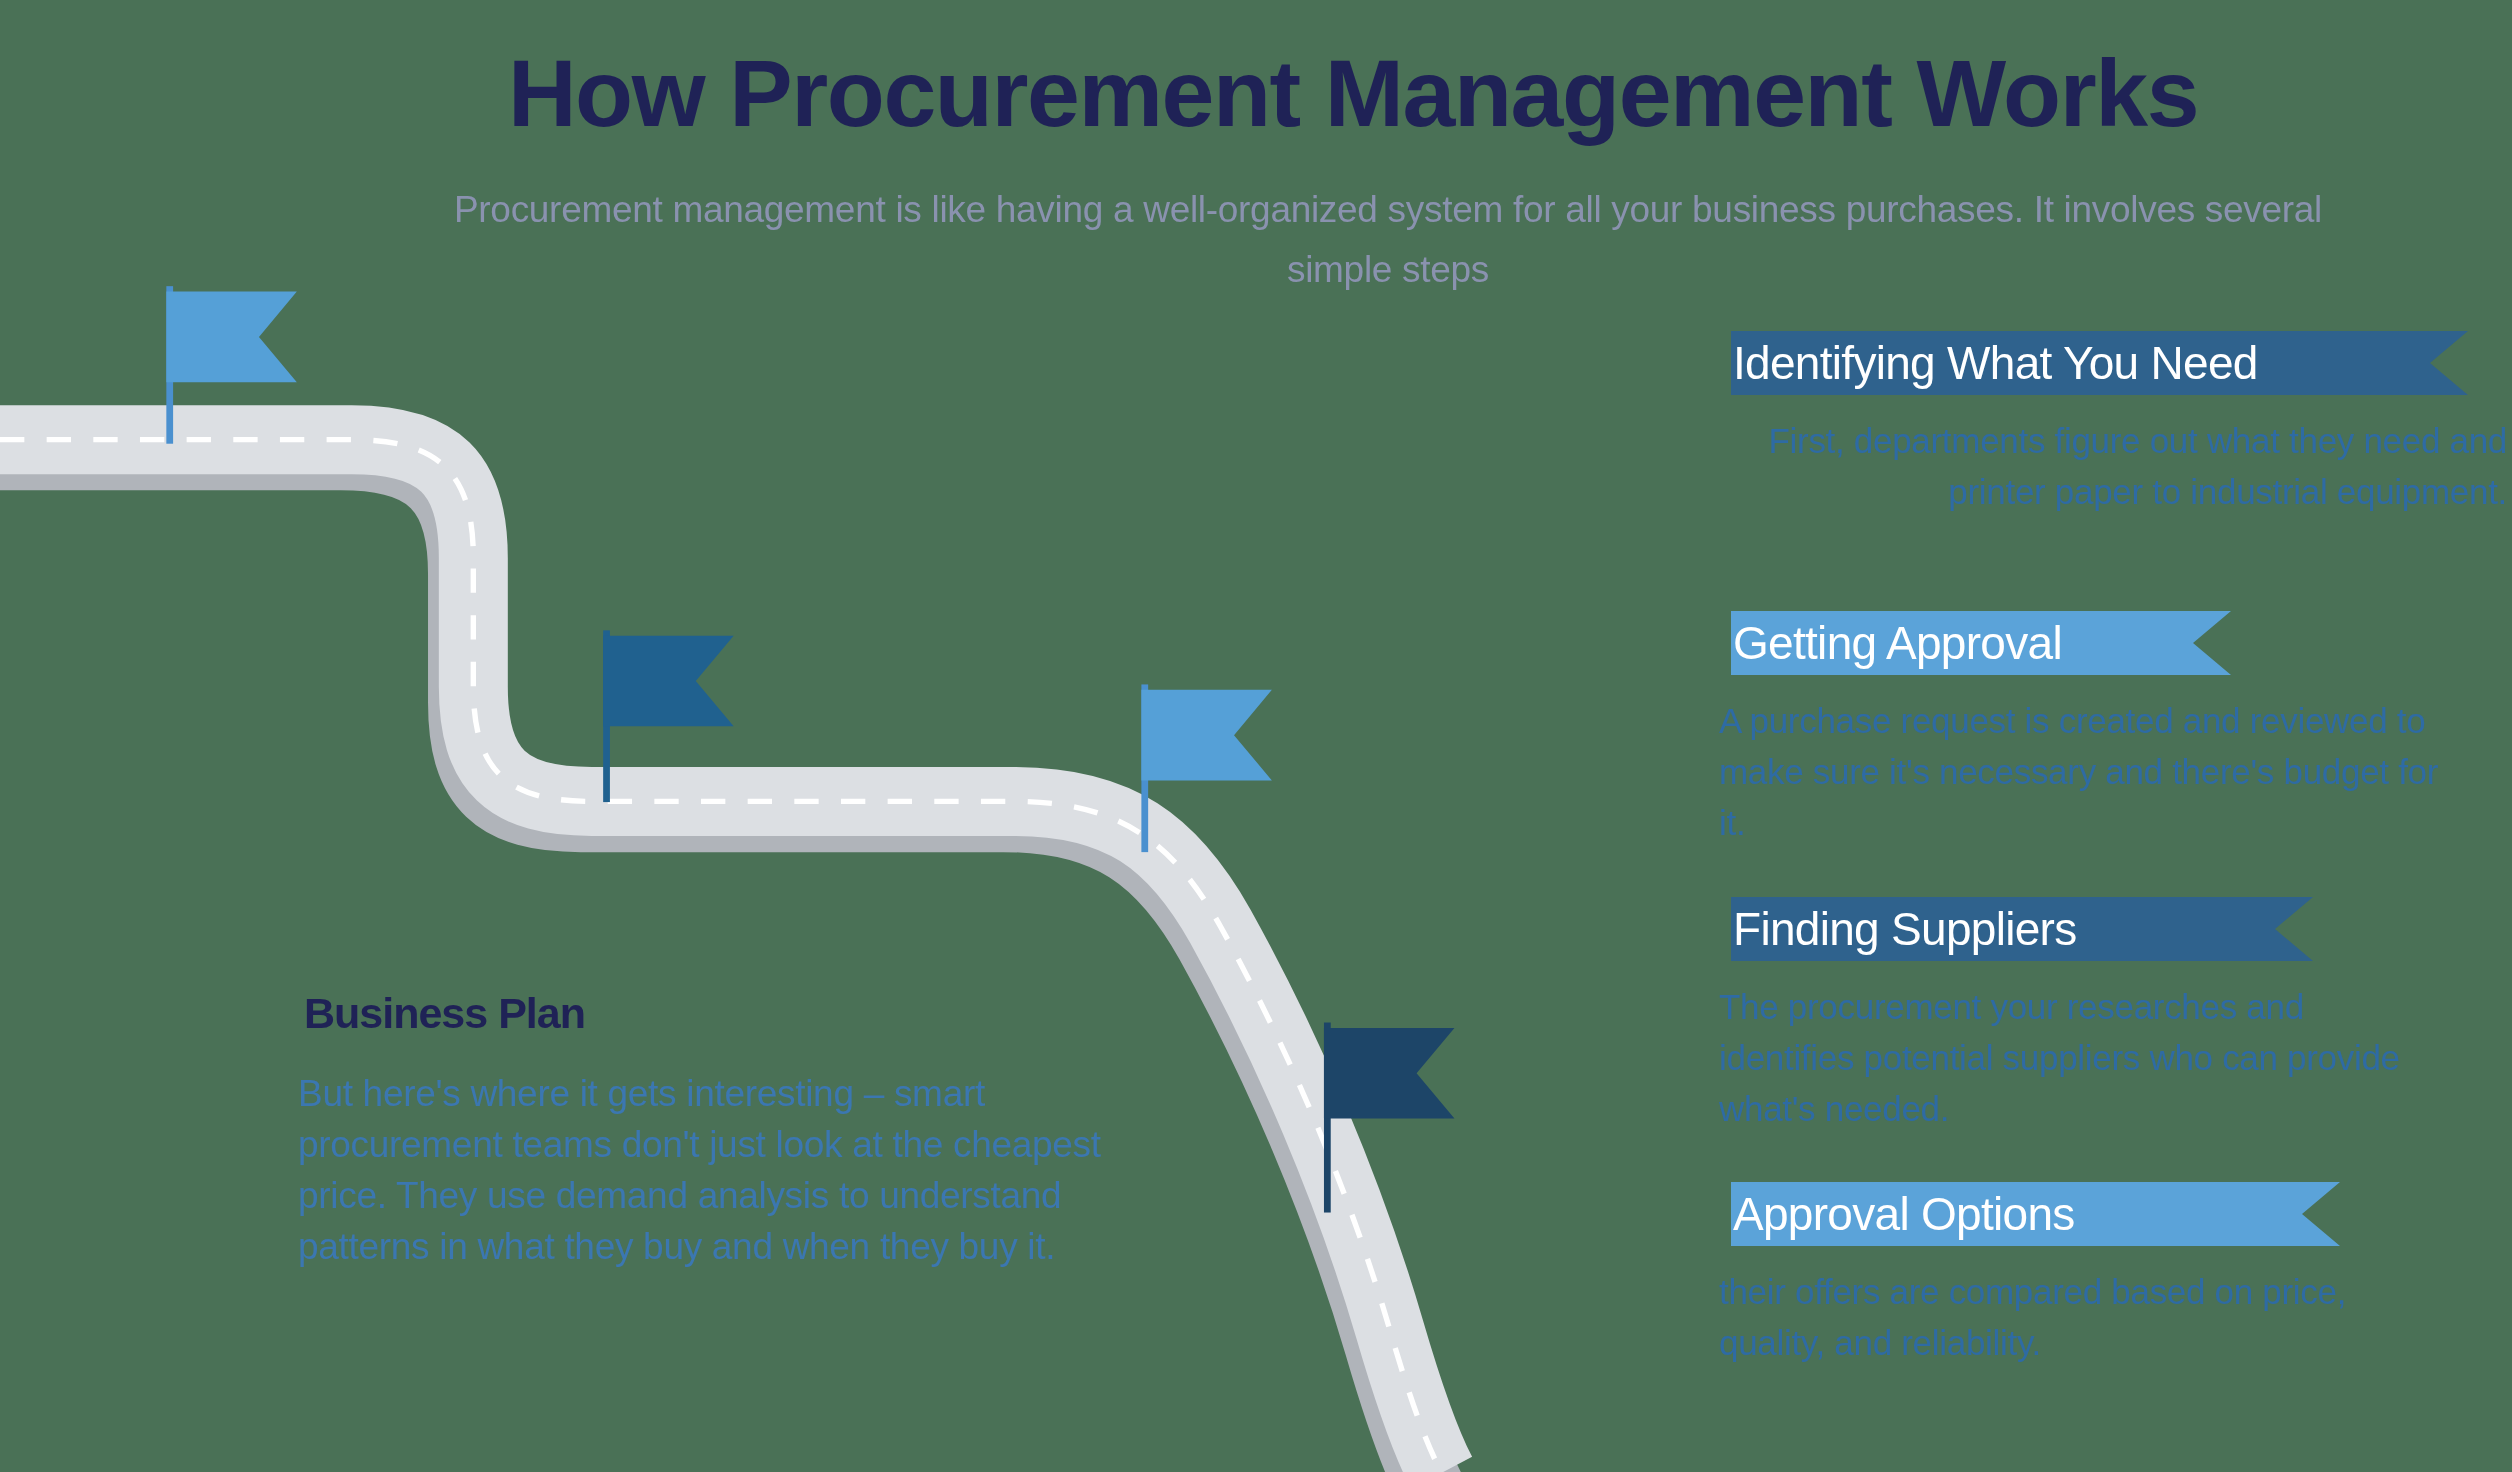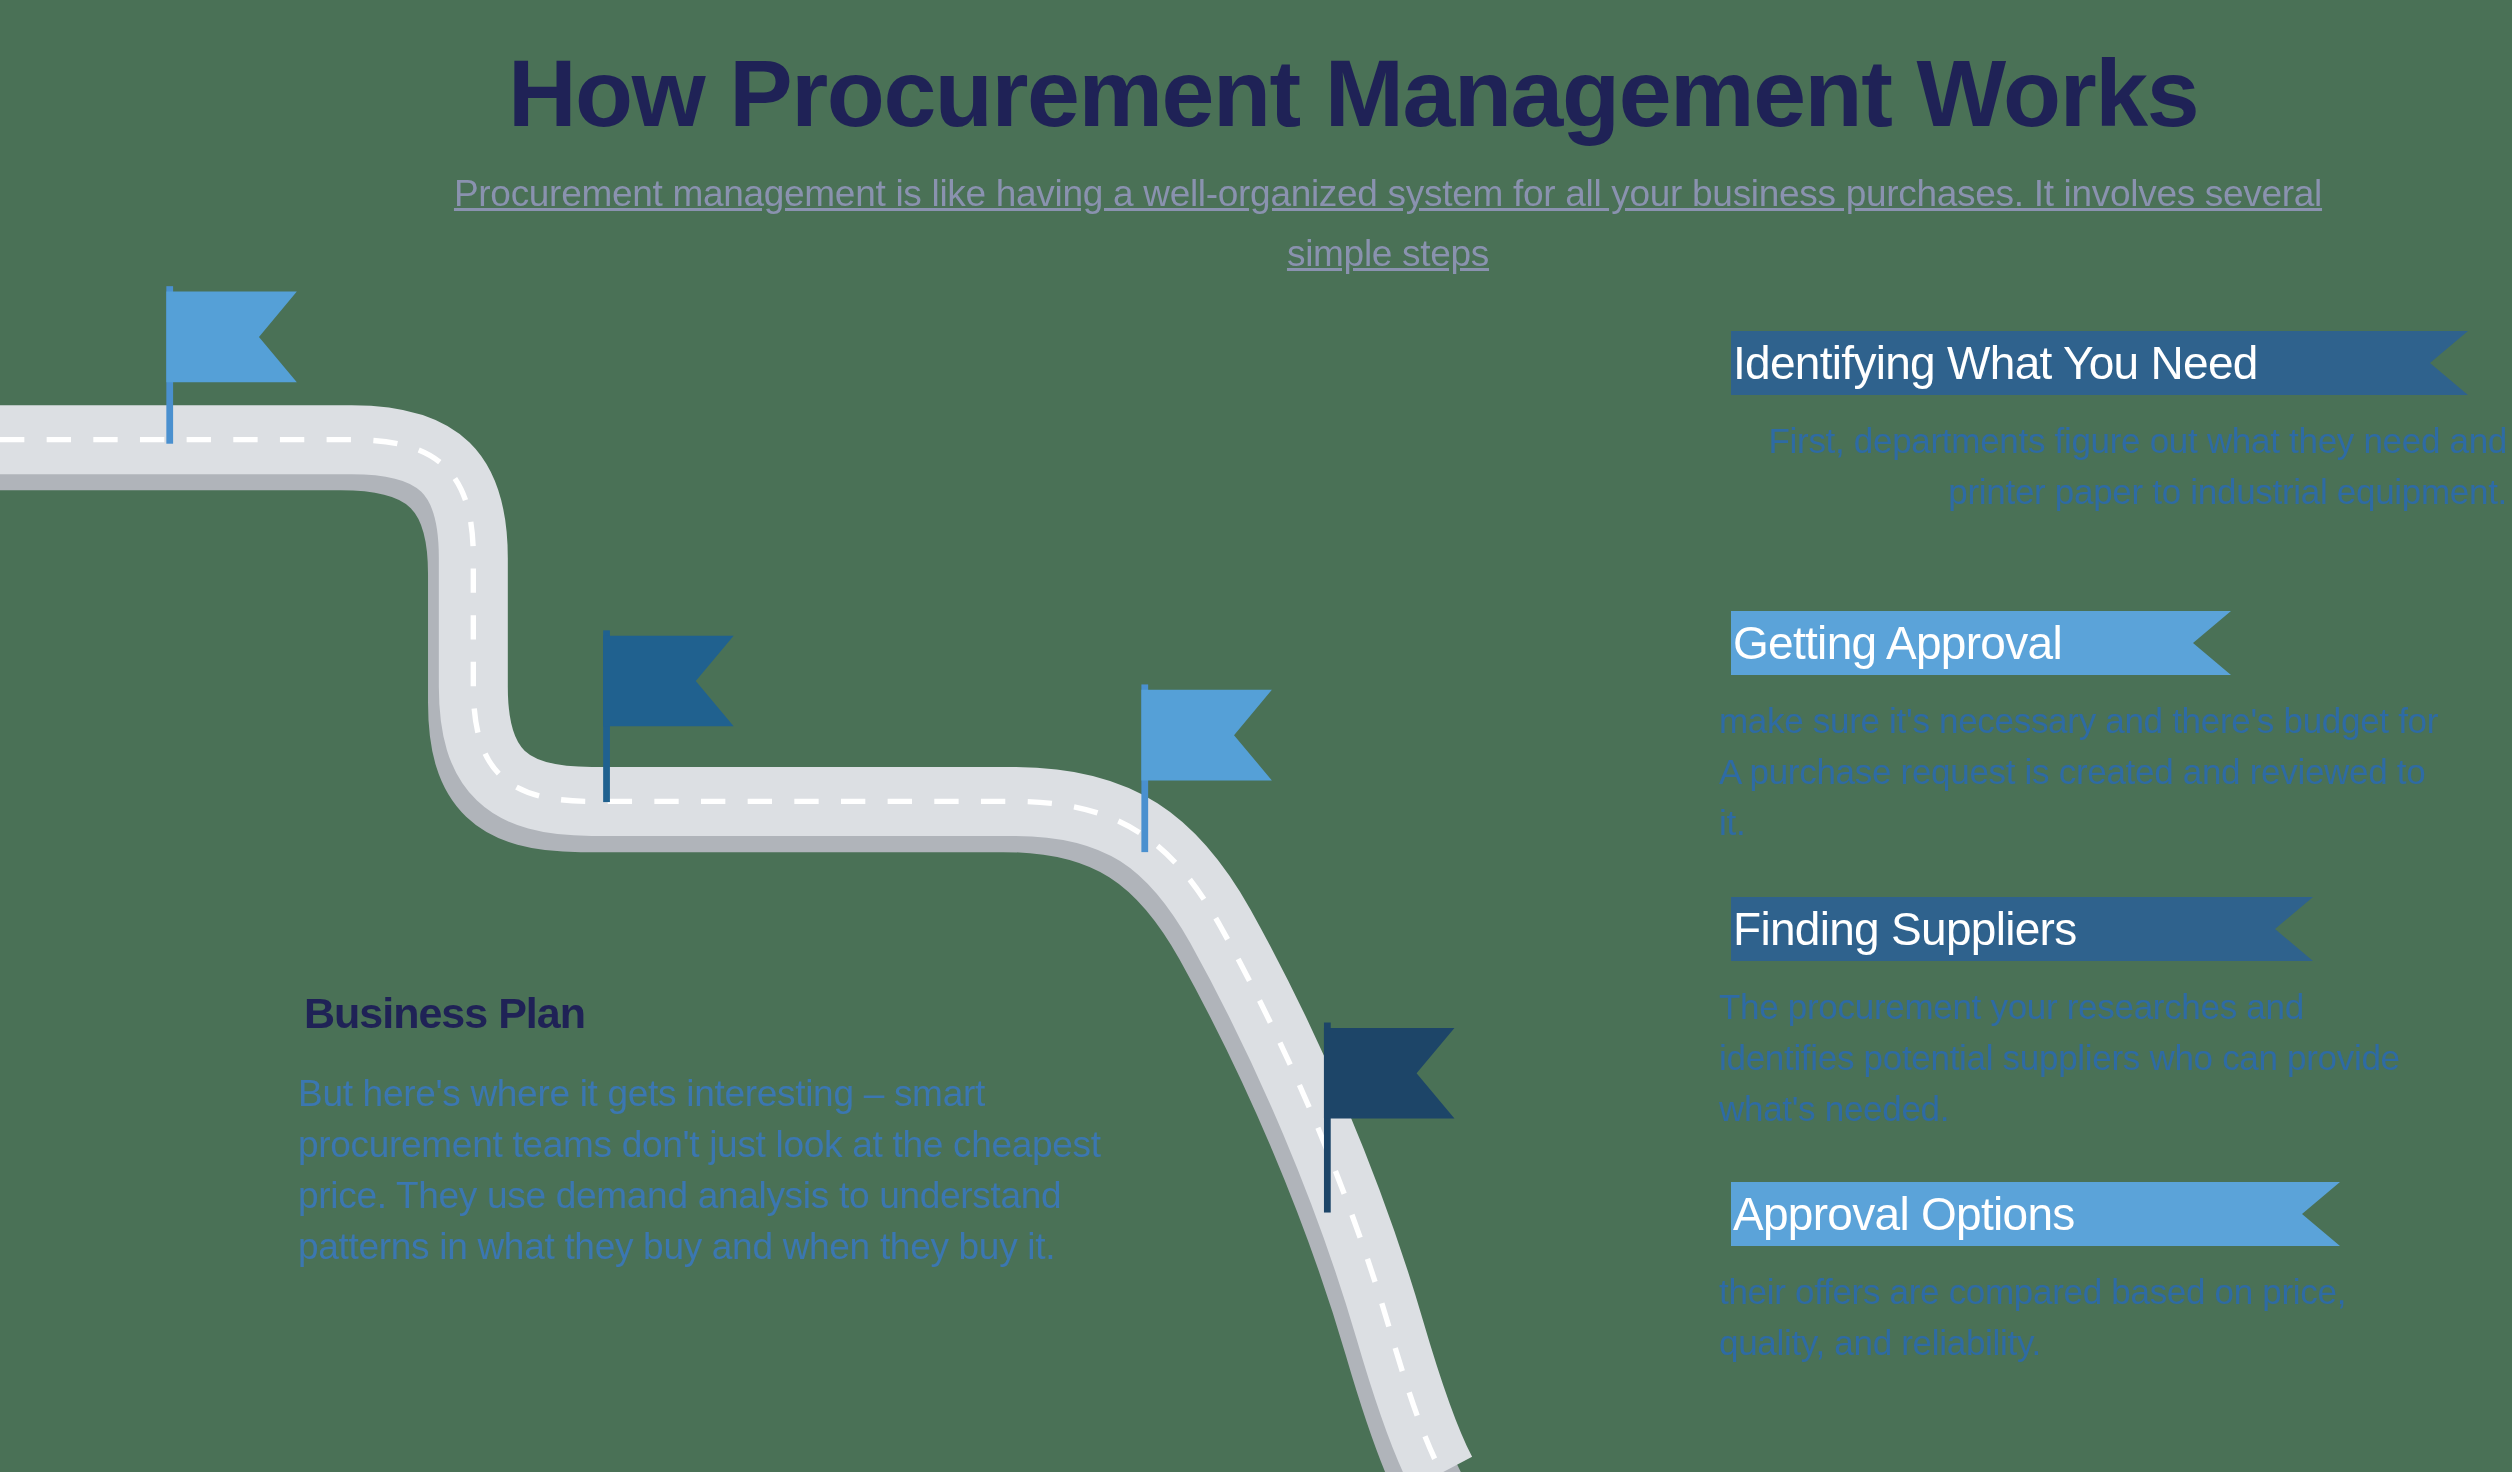--- a/index.html
+++ b/index.html
@@ -12,25 +12,24 @@
   .abs{position:absolute;}
   
   .title{
     left:227px;top:39px;width:2252px;
     text-align:center;
     font-size:95px;font-weight:bold;letter-spacing:-1.4px;
     color:var(--title-navy);
     white-space:nowrap;
   }
   .subtitle{
-    left:270px;top:164px;width:2236px;
+    left:270px;top:180px;width:2236px;
     text-align:center;
     font-size:37px;line-height:60px;letter-spacing:-0.3px;
     color:var(--subtitle-gray);
-    text-decoration:underline;
   }
   
   svg.road-layer{position:absolute;left:0;top:0;}
   .road-edge{fill:none;stroke:var(--road-edge);stroke-width:102px;}
   .road-surface{fill:none;stroke:var(--road-surface);stroke-width:102px;}
   .road-centerline{fill:none;stroke:var(--road-dash);stroke-width:8px;stroke-dasharray:36 33;}
   .flag-light .banner{fill:var(--flag-light);}
   .flag-light .pole{fill:var(--flag-light-pole);}
   .flag-steel .banner,.flag-steel .pole{fill:var(--flag-steel);}
   .flag-navy .banner,.flag-navy .pole{fill:var(--flag-navy);}
@@ -109,22 +108,22 @@
 </div>
 
 <div class="abs ribbon dark" style="left:1731px;top:331px;width:737px;">Identifying What You Need</div>
 <div class="abs step-body" style="top:415px;text-align:right;">
   <div class="line">First, departments figure out what they need and</div>
   <div class="line">printer paper to industrial equipment.</div>
 </div>
 
 <div class="abs ribbon light" style="left:1731px;top:611px;width:500px;">Getting Approval</div>
 <div class="abs step-body" style="top:695px;">
+  <div class="line">A purchase request is created and reviewed to</div>
   <div class="line">make sure it's necessary and there's budget for</div>
-  <div class="line">A purchase request is created and reviewed to</div>
   <div class="line">it.</div>
 </div>
 
 <div class="abs ribbon dark" style="left:1731px;top:897px;width:582px;">Finding Suppliers</div>
 <div class="abs step-body" style="top:981px;">
   <div class="line">The procurement your researches and</div>
   <div class="line">identifies potential suppliers who can provide</div>
   <div class="line">what's needed.</div>
 </div>
 

